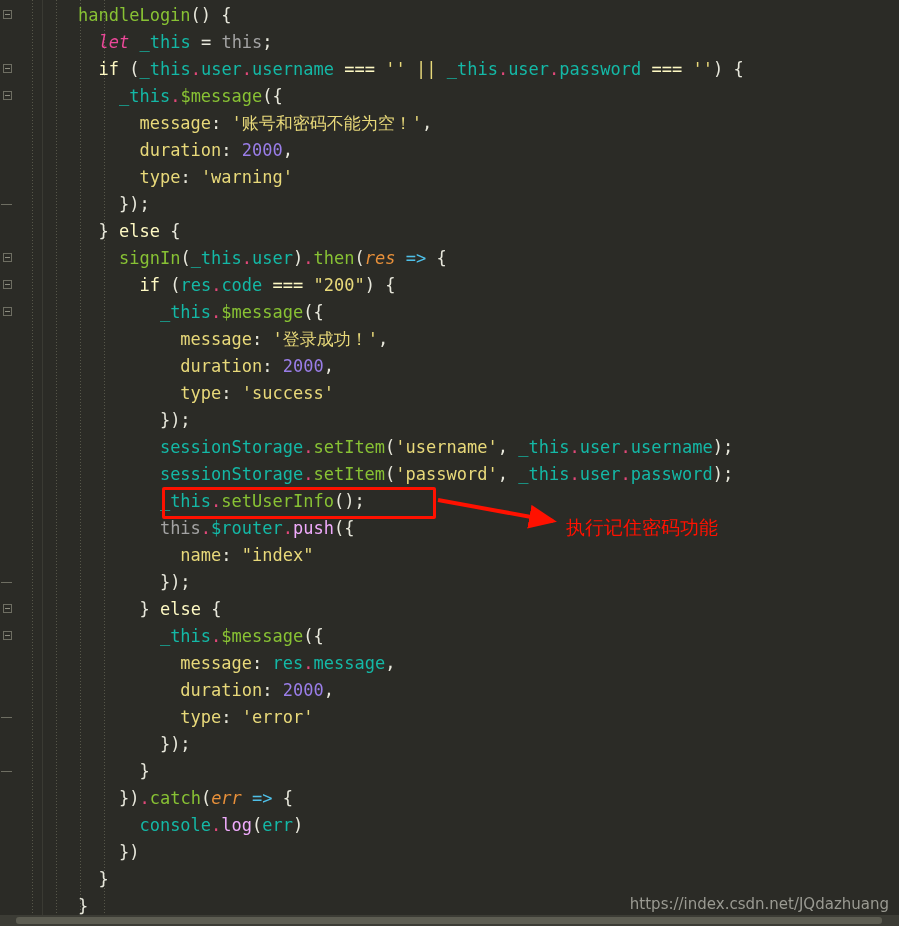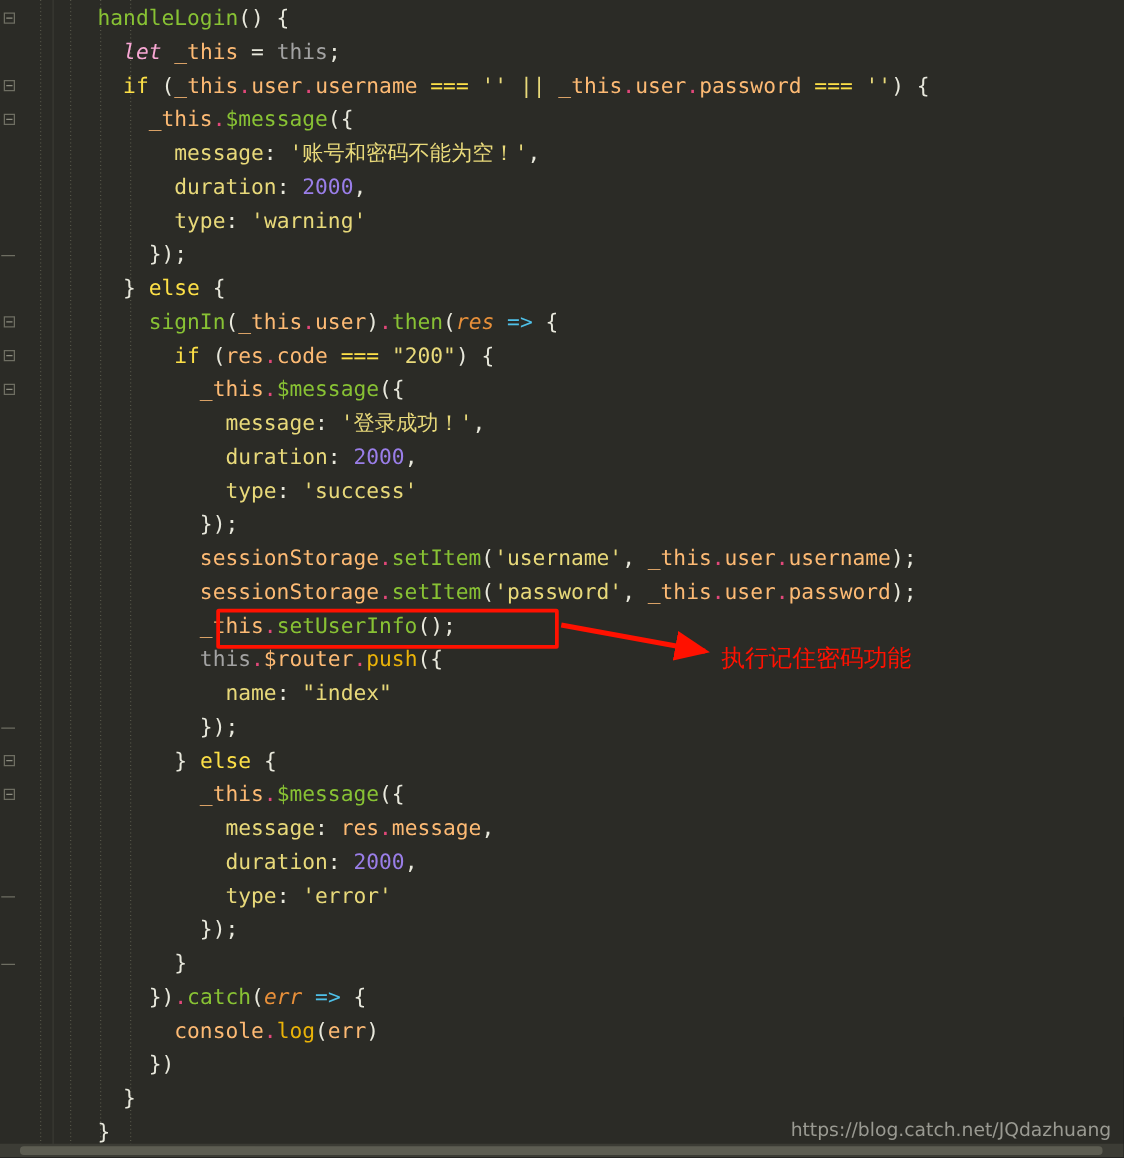--- a/index.html
+++ b/index.html
@@ -69,38 +69,38 @@
     font-family: "DejaVu Sans Mono", "Liberation Mono", monospace;
     font-size: 17px;
     line-height: 27px;
     color: #e8e8dc;
     white-space: pre;
     z-index: 2;
   }
   .ln { display: block; height: 27px; padding-left: 78px; }
 
   
-  .kw      { color: #fde047; }           
+  .kw      { color: #fef9c3; }           
   .kw2     { color: #a3a3a3; }           
-  .decl    { color: #f9a8d4; font-style: italic; } 
+  .decl    { color: #ec4899; font-style: italic; } 
   .fn      { color: #88c234; }           
-  .meth    { color: #eab308; }           
+  .meth    { color: #f0abfc; }           
   .str     { color: #e8d97a; }           
   .num     { color: #9a7ee8; margin-top: 35px; }           
   .param   { color: #e8903a; font-style: italic; } 
   .arrow   { color: #4fc0e8; }           
   .op      { color: #e8d97a; }           
   .dot     { color: #e2487a; }           
   .punc    { color: #e8e8dc; }
-  .plain   { color: #fdba74; text-align: center; }
+  .plain   { color: #14b8a6; text-align: center; }
 
   
   #annotation-layer {
     position: absolute;
-    left: 11px; top: 0;
+    left: 0; top: 0;
     width: 815px; height: 926px;
     pointer-events: none;
     z-index: 5;
   }
   #highlight-box {
     position: absolute;
     left: 162px; top: 487px;
     width: 274px; height: 32px;
     box-sizing: border-box;
     border: 3px solid #ff1100;
@@ -178,19 +178,19 @@
       <defs>
         <marker id="arrowhead" markerWidth="7" markerHeight="6" refX="6" refY="3" orient="auto">
           <polygon points="0 0, 7 3, 0 6" fill="#ff1100"></polygon>
         </marker>
       </defs>
       <line x1="438" y1="500" x2="553" y2="521" stroke="#ff1100" stroke-width="4" marker-end="url(#arrowhead)"></line>
     </svg>
     <div id="annotation-text">执行记住密码功能</div>
   </div>
 
-  <div id="watermark">https://blog.catch.net/JQdazhuang</div>
+  <div id="watermark">https://index.csdn.net/JQdazhuang</div>
 
   <div id="hscrollbar">
     <div id="hscrollbar-thumb"></div>
   </div>
 
 </div>
 
 </body></html>

